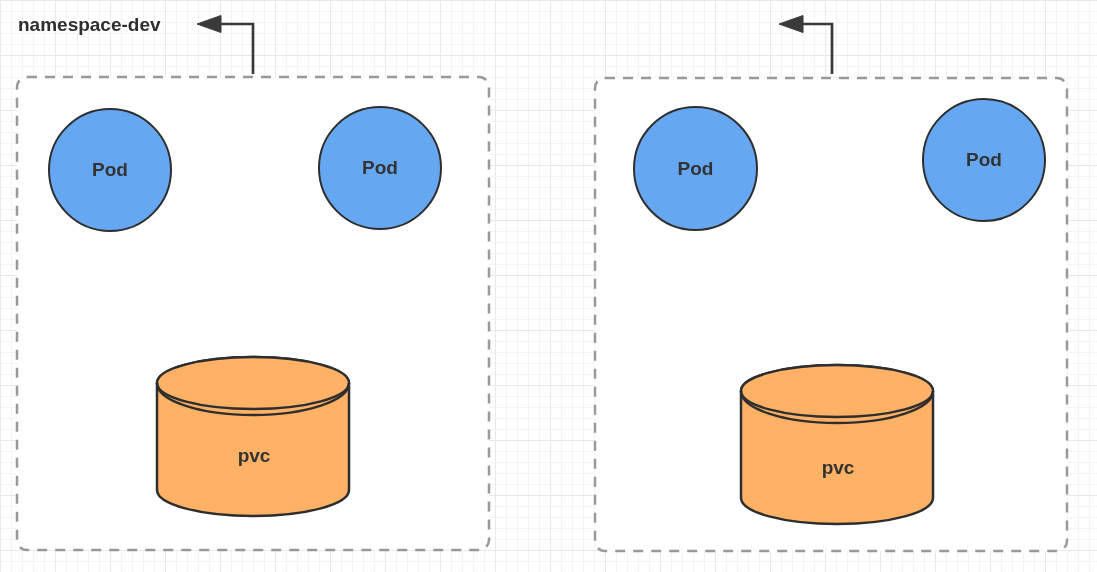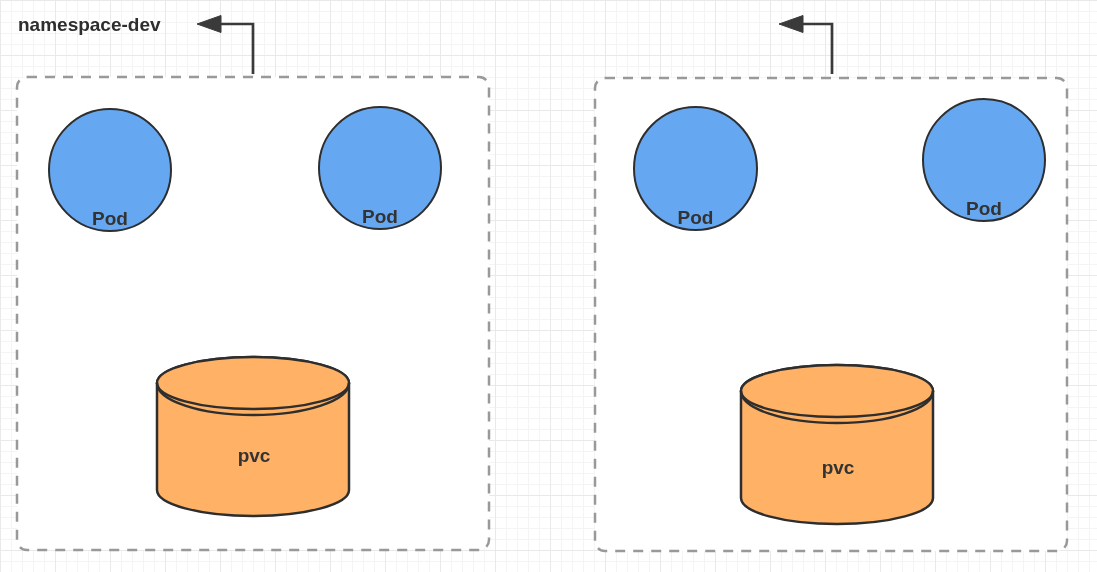--- a/index.html
+++ b/index.html
@@ -63,21 +63,21 @@
 
   
   .pod {
     position: absolute;
     z-index: 2;
     border-radius: 50%;
     background: #65a8f1;
     border: 2.5px solid #2e2e2e;
     box-sizing: border-box;
     display: flex;
-    align-items: flex-end;
+    align-items: center;
     justify-content: center;
   }
   .pod-label {
     font-size: 19px;
     font-weight: bold;
     color: #333333;
   }
 
   
   .pvc { position: absolute; z-index: 2; width: 200px; height: 168px; }

